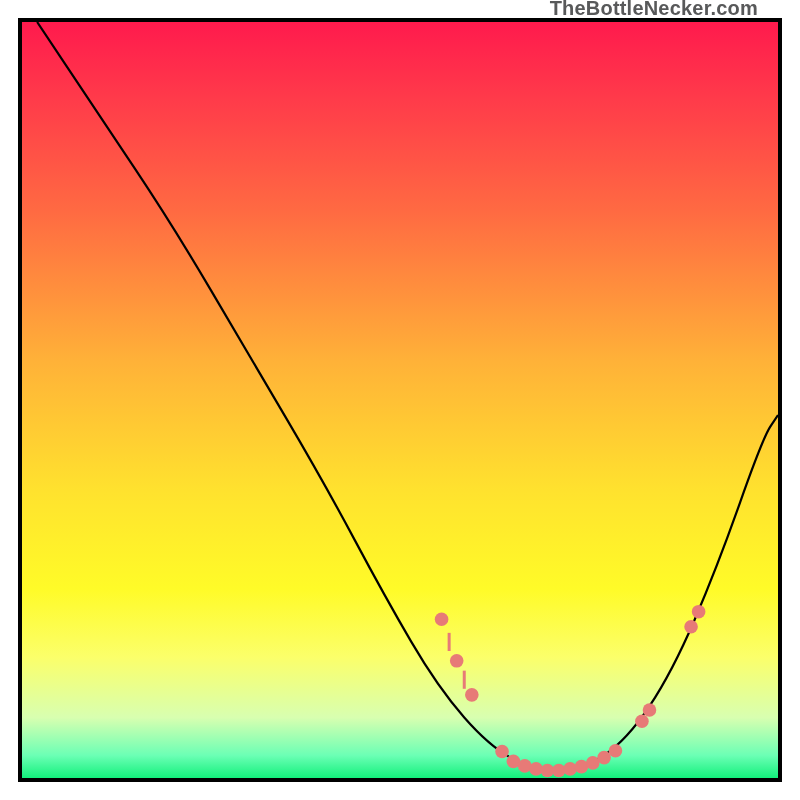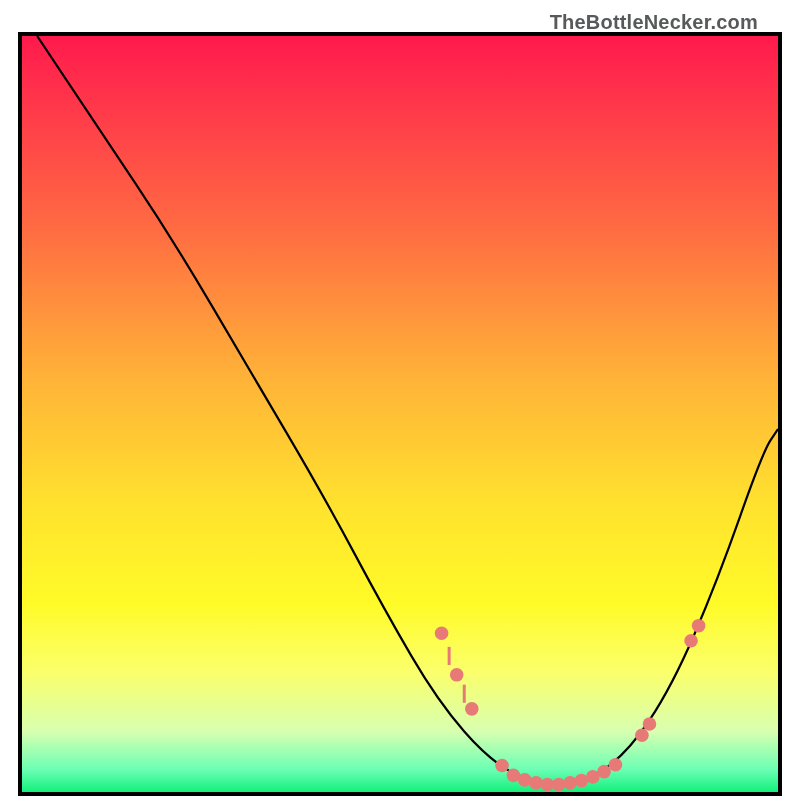--- a/index.html
+++ b/index.html
@@ -7,21 +7,21 @@
     padding: 0;
     width: 800px;
     height: 800px;
     background: #ffffff;
     font-family: Arial, Helvetica, sans-serif;
     overflow: hidden;
   }
   .frame {
     position: absolute;
     left: 18px;
-    top: 32px;
+    top: 18px;
     width: 764px;
     height: 764px;
     box-sizing: border-box;
     border: 4px solid #000000;
   }
   .plot-area {
     position: absolute;
     left: 0;
     top: 0;
     width: 756px;

